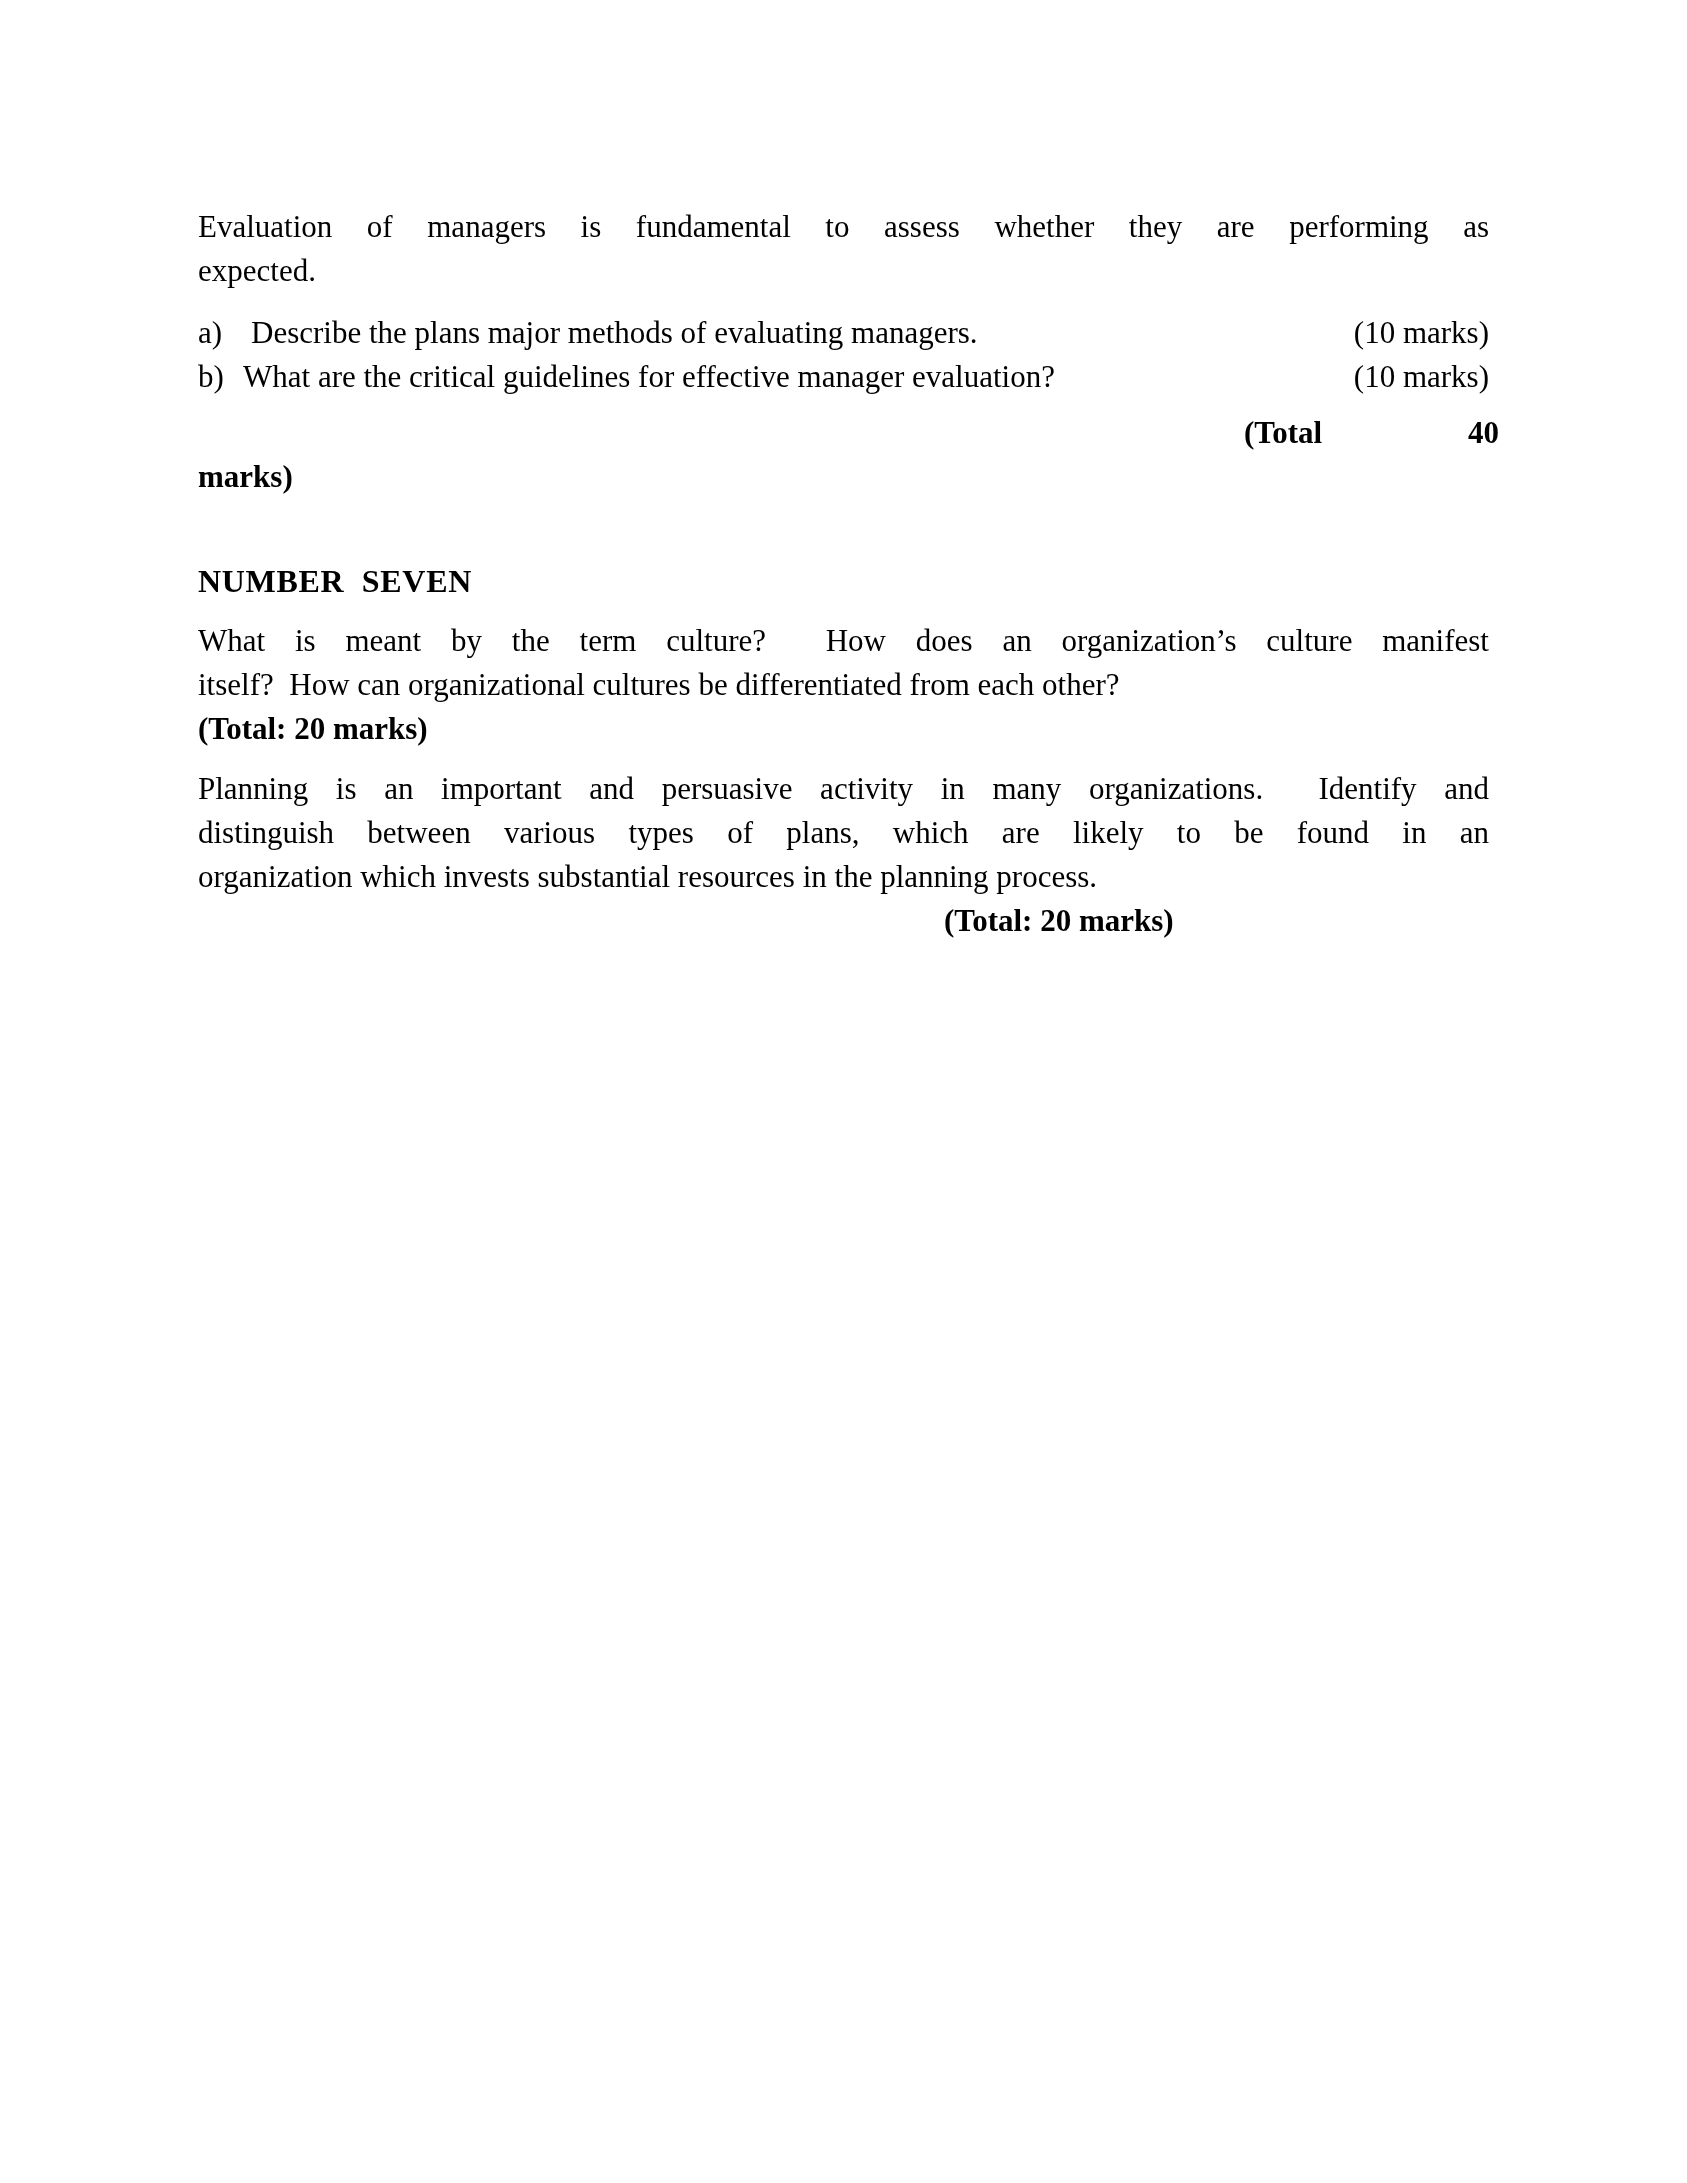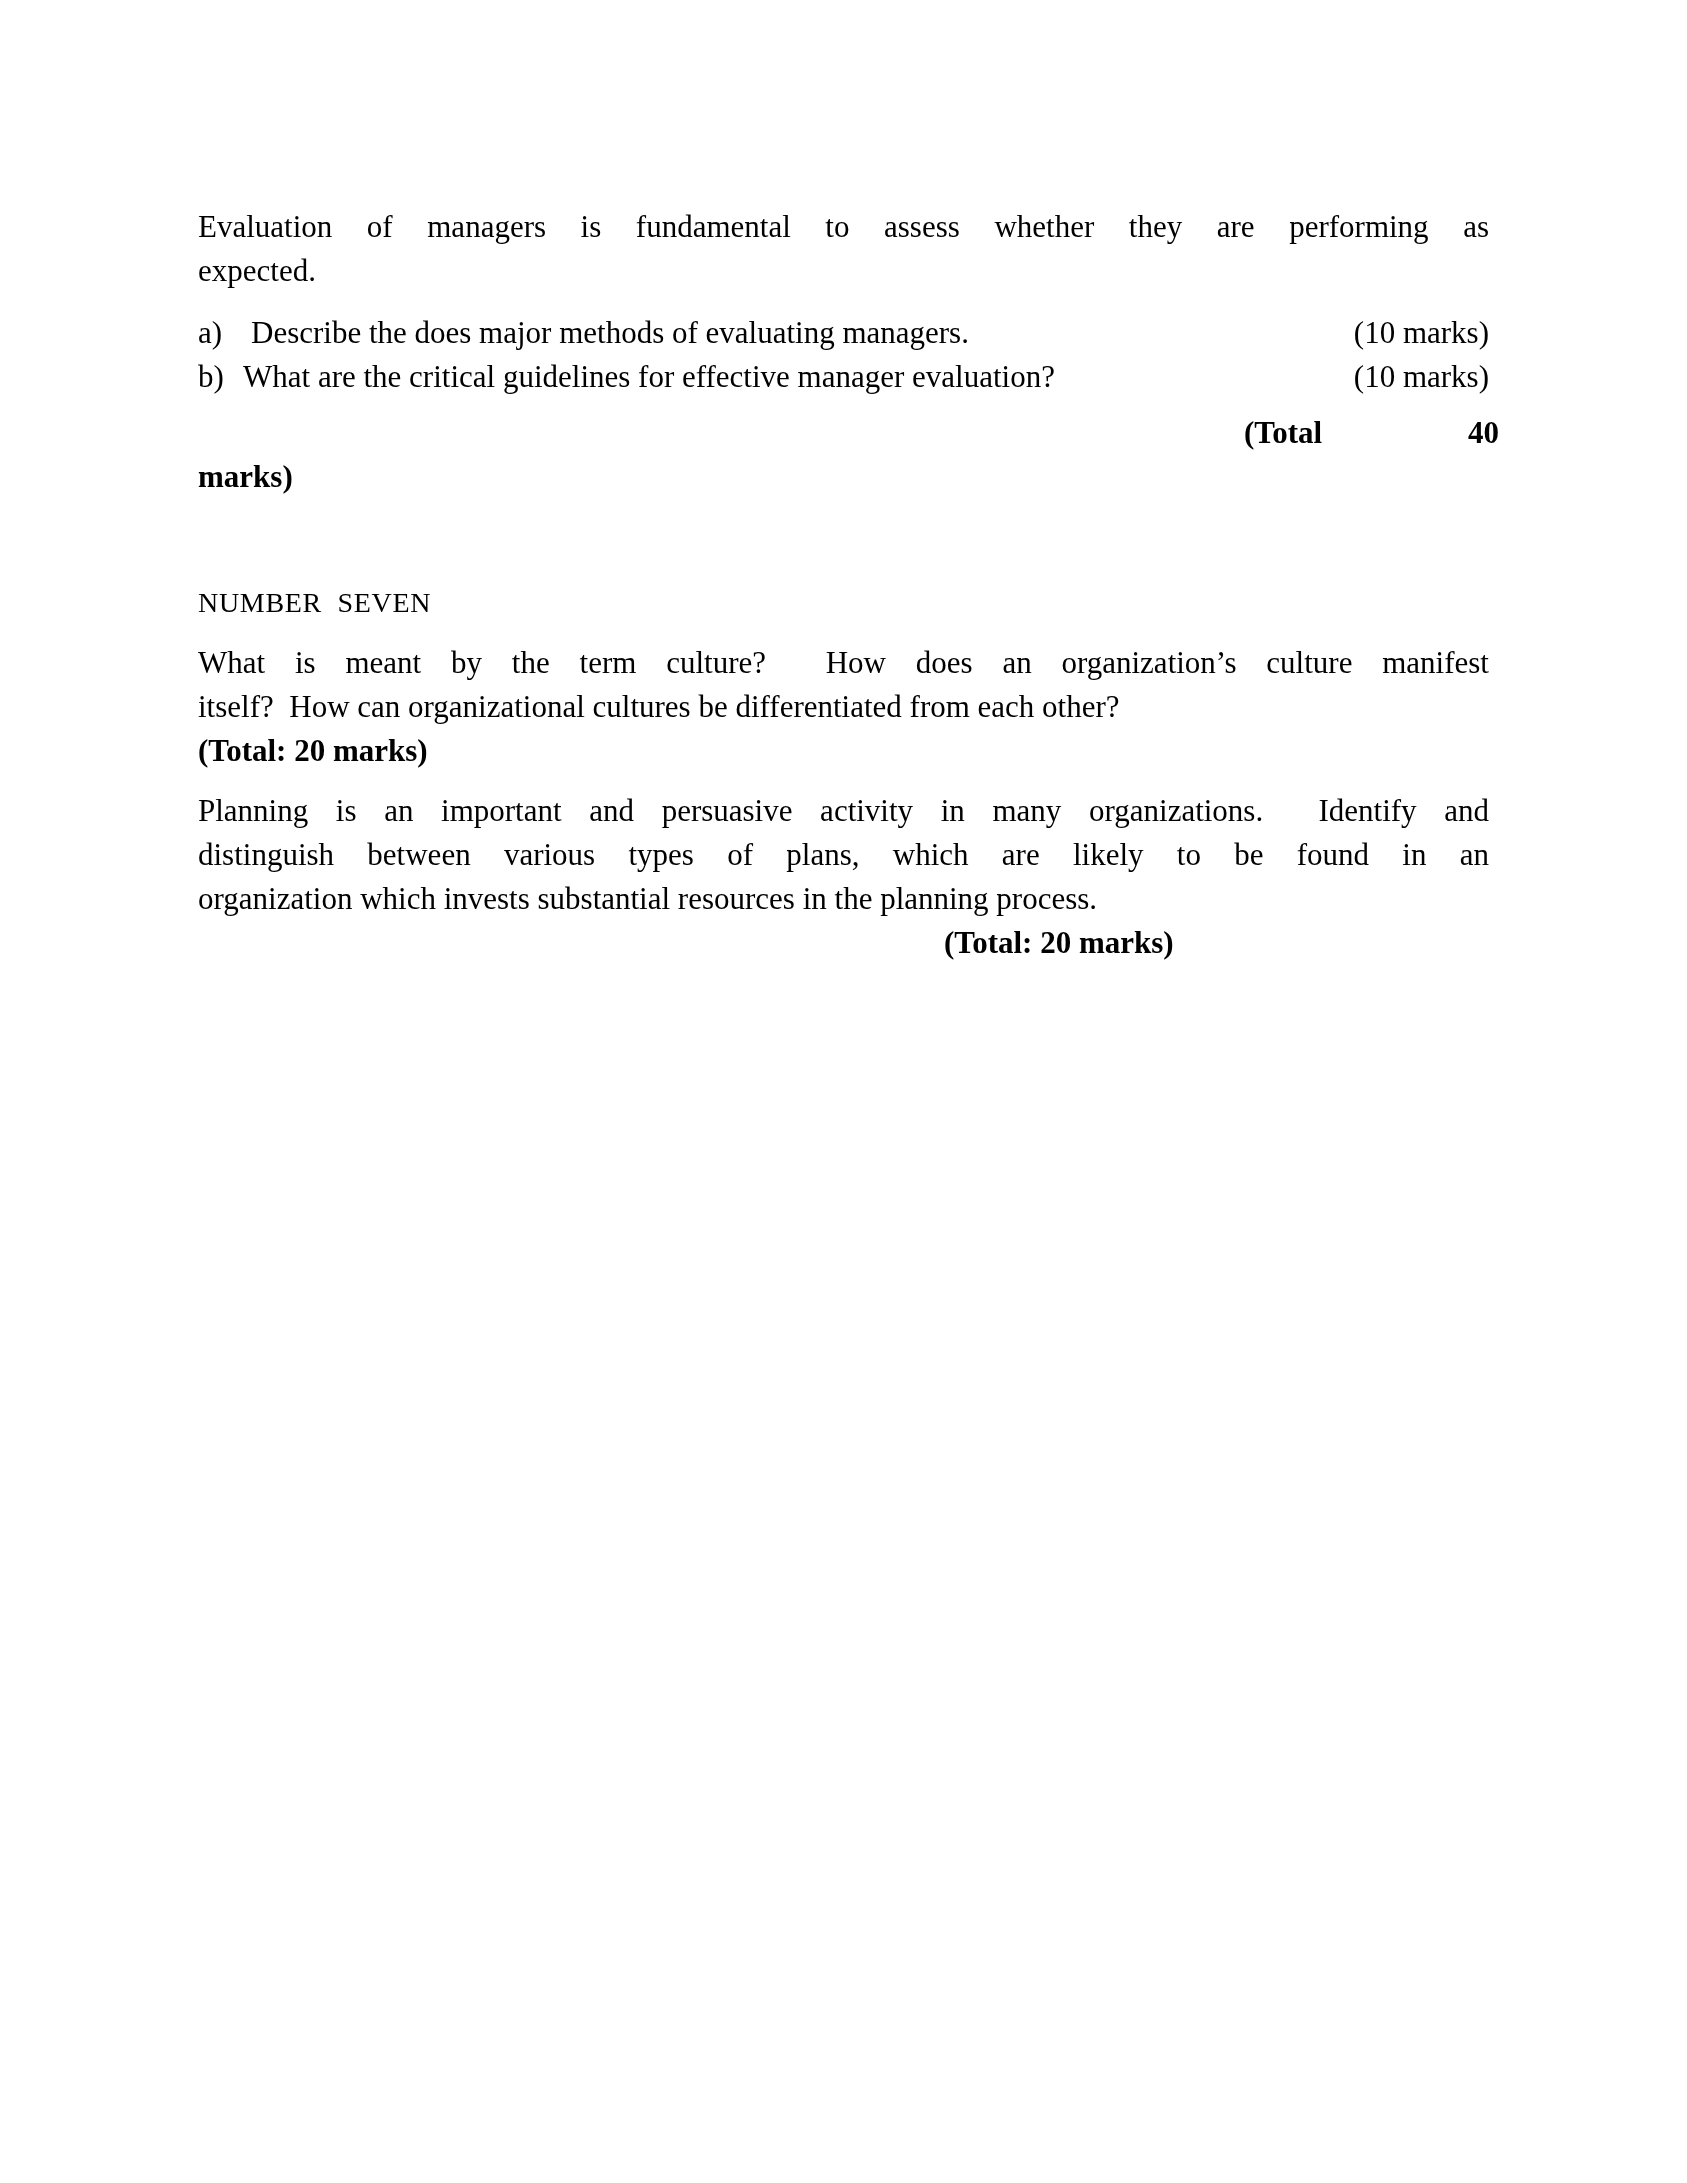--- a/index.html
+++ b/index.html
@@ -65,23 +65,23 @@
   }
   .total-split .tpart2 {
     position: absolute;
     right: -10px;
     top: 0;
   }
   .marks-cont {
     font-weight: bold;
   }
   .heading {
-    margin: 82px 0 0 0;
-    font-size: 28px;
-    font-weight: normal;
+    margin: 60px 0 0 0;
+    font-size: 32px;
+    font-weight: bold;
     line-height: 44px;
     letter-spacing: 0.7px;
     white-space: pre-wrap;
   }
   .heading.h-eight {
     margin-top: 71px;
   }
   .para {
     margin-top: 16px;
   }
@@ -100,21 +100,21 @@
 <div class="page">
 
   <div class="para-intro" style="margin-top:0;">
     <div class="line just">Evaluation of managers is fundamental to assess whether they are performing as</div>
     <div class="line">expected.</div>
   </div>
 
   <div class="qlist">
     <div class="qrow">
       <span class="qmarker">a)</span>
-      <span class="qtext gap-a">Describe the does major methods of evaluating managers.</span>
+      <span class="qtext gap-a">Describe the plans major methods of evaluating managers.</span>
       <span class="qmarks">(10 marks)</span>
     </div>
     <div class="qrow">
       <span class="qmarker">b)</span>
       <span class="qtext gap-b">What are the critical guidelines for effective manager evaluation?</span>
       <span class="qmarks">(10 marks)</span>
     </div>
   </div>
 
   <div class="total-split">

